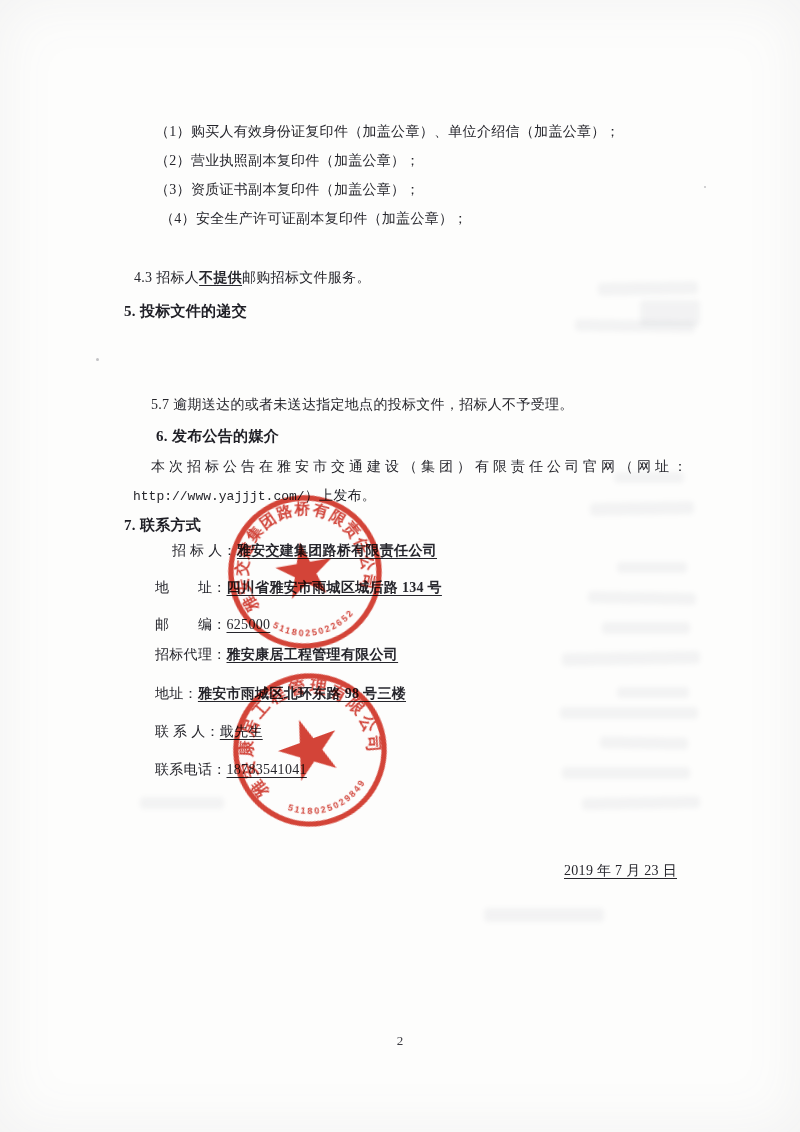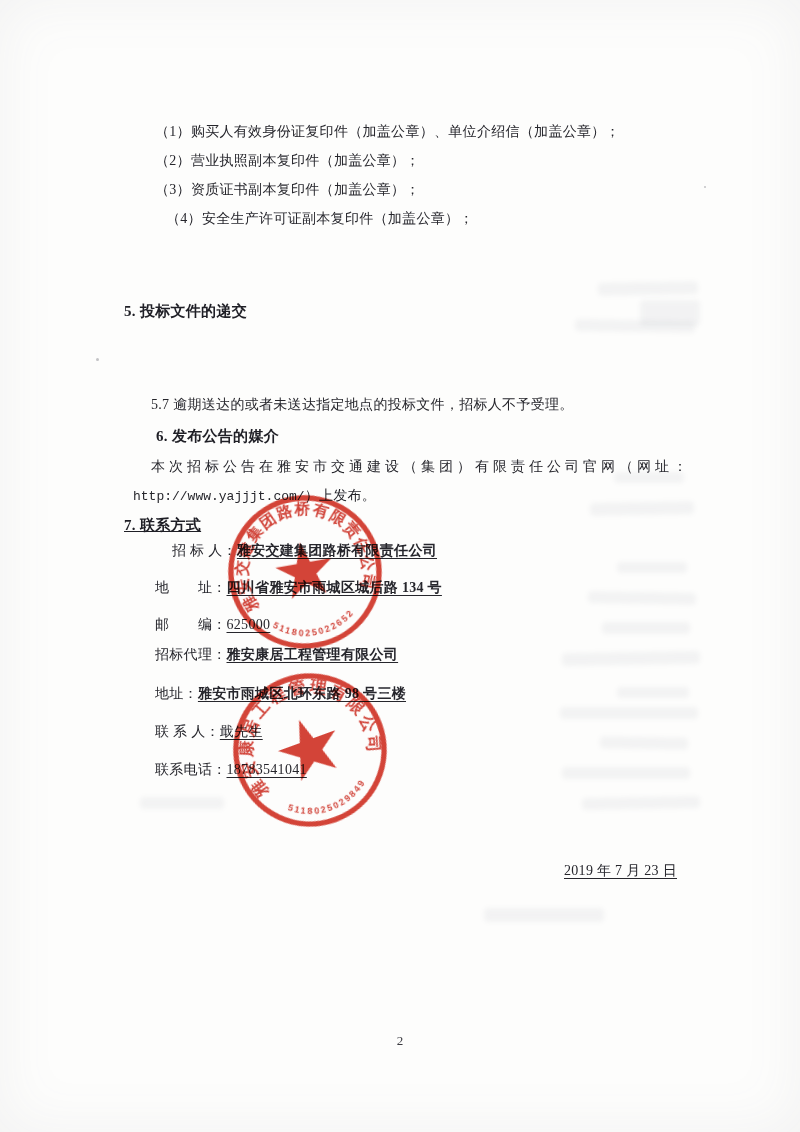--- a/index.html
+++ b/index.html
@@ -49,33 +49,36 @@
   .speck{position:absolute;background:#8a8a90;border-radius:50%;opacity:.5;}
 </style>
 </head>
 <body>
 
 <div class="page">
 
   <div class="line" style="top:122px;left:155px;">（1）购买人有效身份证复印件（加盖公章）、单位介绍信（加盖公章）；</div>
   <div class="line" style="top:151px;left:155px;">（2）营业执照副本复印件（加盖公章）；</div>
   <div class="line" style="top:180px;left:155px;">（3）资质证书副本复印件（加盖公章）；</div>
-  <div class="line" style="top:209px;left:166px;">（4）安全生产许可证副本复印件（加盖公章）；</div>
+  <div class="line" style="top:209px;left:160px;">（4）安全生产许可证副本复印件（加盖公章）；</div>
 
+  <div class="line" style="top:268px;left:134px;">
+    <span>4.3 招标人</span><span class="b u">不提供</span><span>邮购招标文件服务。</span>
+  </div>
 
   <div class="line heading" style="top:301px;left:124px;">5. 投标文件的递交</div>
   <div class="line" style="top:395px;left:151px;">5.7 逾期送达的或者未送达指定地点的投标文件，招标人不予受理。</div>
 
   <div class="line heading" style="top:426px;left:140px;margin-left:16px;">6. 发布公告的媒介</div>
   <div class="line wide" style="top:457px;left:151px;">本次招标公告在雅安市交通建设（集团）有限责任公司官网（网址：</div>
   <div class="line" style="top:486px;left:133px;">
     <span class="mono">http://www.yajjjt.com/</span><span>）上发布。</span>
   </div>
 
-  <div class="line heading" style="top:515px;left:124px;text-decoration:underline;">7. 联系方式</div>
+  <div class="line heading" style="top:515px;left:124px;">7. 联系方式</div>
 
   <div class="line" style="top:541px;left:172px;">
     <span>招 标 人：</span><span class="b u">雅安交建集团路桥有限责任公司</span>
   </div>
   <div class="line" style="top:578px;left:155px;">
     <span>地　　址：</span><span class="b u">四川省雅安市雨城区城后路 134 号</span>
   </div>
   <div class="line" style="top:615px;left:155px;">
     <span>邮　　编：</span><span class="u">625000</span>
   </div>

